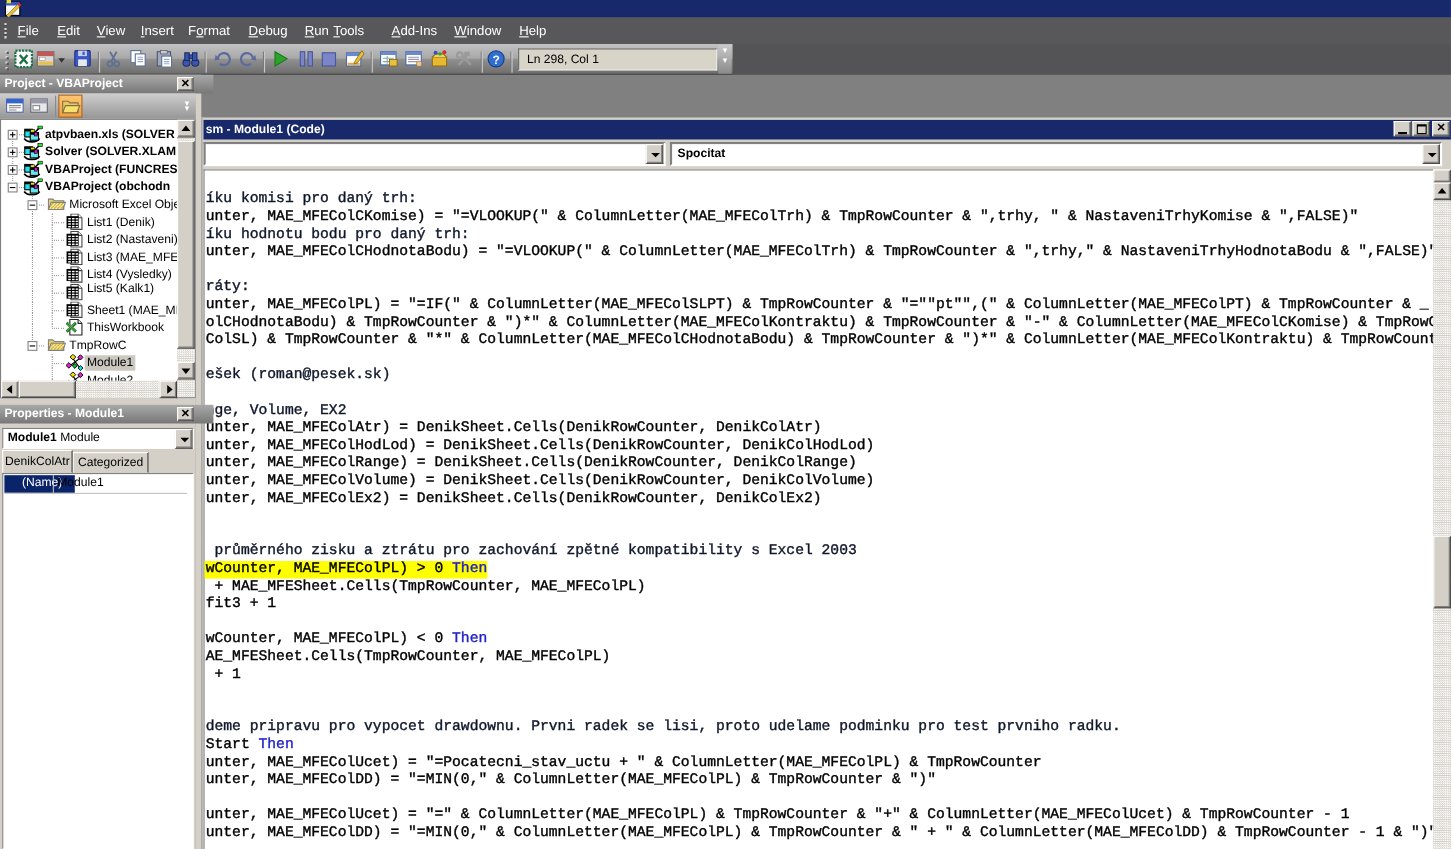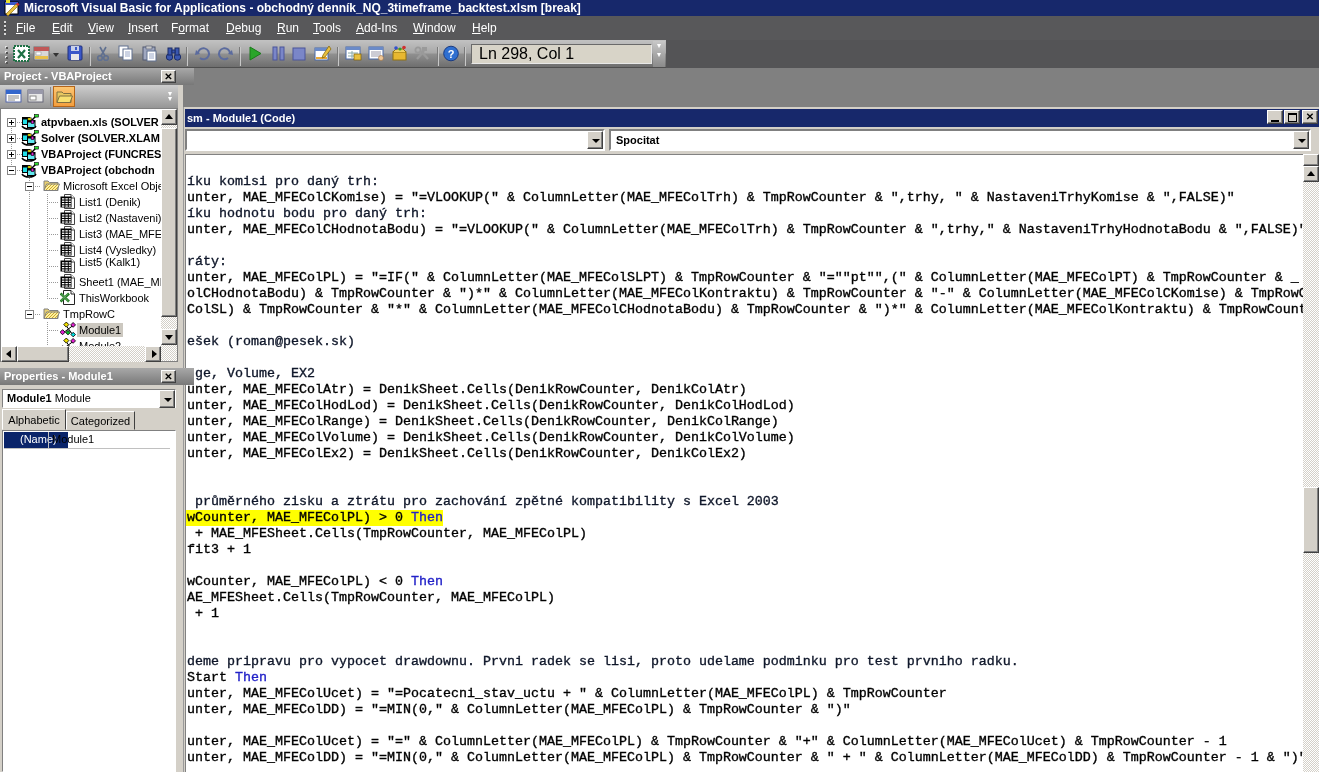--- a/index.html
+++ b/index.html
@@ -4,21 +4,21 @@
 html,body{width:1319px;height:772px;overflow:hidden;background:#808080;font-family:"Liberation Sans",sans-serif}
 .abs{position:absolute}
 
 #titlebar{position:absolute;left:0;top:0;width:1319px;height:16px;background:#17286b;color:#fff;font-weight:bold;font-size:12px;line-height:16px}
 #titlebar .txt{position:absolute;left:24px;top:0;white-space:nowrap}
 #menubar{position:absolute;left:0;top:16px;width:1319px;height:24px;background:#58585a;color:#fff;font-size:12px}
 #menubar .mi{position:absolute;top:4px;height:17px;line-height:16px}
 #menubar .mi u{text-decoration:underline}
 #tbrow{position:absolute;left:0;top:40px;width:1319px;height:28px;background:#545456}
 #toolbar{position:absolute;left:0;top:40px;width:666px;height:28px;background:linear-gradient(180deg,#c2c2c2 0%,#a8a8a8 48%,#909090 52%,#6e6e6e 100%);border-bottom:1px solid #4e4e4e}
-#lnbox{position:absolute;left:471px;top:44px;width:181px;height:20px;background:#d8d4c8;border:1px solid;border-color:#6a6a6a #e8e8e8 #e8e8e8 #6a6a6a;font-size:16px;line-height:18px;color:#000;padding-left:7px}
+#lnbox{position:absolute;left:471px;top:44px;width:181px;height:20px;background:#d8d4c8;border:1px solid;border-color:#6a6a6a #e8e8e8 #e8e8e8 #6a6a6a;font-size:11px;line-height:18px;color:#000;padding-left:7px}
 #tbchev{position:absolute;left:653px;top:41px;width:12px;height:26px;background:linear-gradient(180deg,#c8c8c8,#8a8a8a);color:#fff;font-size:8px;text-align:center}
 
 #dock{position:absolute;left:0;top:68px;width:178px;height:704px;background:#d4d0c8}
 .ptitle{position:absolute;left:0;width:194px;height:17px;background:linear-gradient(180deg,#a8a8a8,#787878);color:#fff;font-weight:bold;font-size:11px;line-height:17px;padding-left:4px}
 .xbtn{position:absolute;width:15px;height:13px;background:#d4d0c8;border:1px solid;border-color:#fff #404040 #404040 #fff;box-shadow:inset -1px -1px 0 #808080;color:#000;font-size:10px;line-height:11px;text-align:center;font-weight:bold}
 #ptb{position:absolute;left:0;top:85px;z-index:2;width:178px;height:23px;background:linear-gradient(180deg,#cecece,#969696)}
 #tree{position:absolute;left:0;top:108px;width:178px;height:254px;background:#fff;border:1px solid #808080;overflow:hidden}
 .titem{position:absolute;font-size:11px;line-height:14px;white-space:pre;color:#000}
 .titem.b{font-weight:bold}
 .titem.sel{background:#ccc8c0;padding:0 2px;margin-left:-2px}
@@ -52,32 +52,31 @@
 .yl{display:inline-block;background:#ffff00;height:16px;padding-left:2px;margin-left:-2px}
 </style></head><body>
 <div id="titlebar">
  <svg class="abs" style="left:4px;top:0" width="16" height="16" viewBox="0 0 16 16">
       <rect x="1" y="2" width="13" height="12" fill="#fff" stroke="#000"></rect>
       <rect x="1" y="2" width="13" height="3" fill="#3a57c8"></rect>
       <path d="M2 14 L12 4 l2 2 L4 16 z" fill="#e8c040" stroke="#806000" stroke-width=".6"></path>
       <path d="M12 4 l2 2 l1.5 -1.5 l-2 -2 z" fill="#d03030"></path>
       <rect x="2" y="0" width="4" height="3" fill="#e8e030"></rect>
     </svg>
- <span class="txt">Microsoft Visual Basic for Applications - obchodný denník_NQ_3timeframe_backtest.xlsm [break]</span>
 </div>
 <div id="menubar">
  <div class="abs" style="left:4px;top:5px;width:2px;height:14px;background-image:repeating-linear-gradient(180deg,#d8d8d8 0 2px,#444 2px 3px,transparent 3px 4px)"></div>
  <div class="mi" style="left:16px"><u>F</u>ile</div>
  <div class="mi" style="left:52px"><u>E</u>dit</div>
  <div class="mi" style="left:88px"><u>V</u>iew</div>
  <div class="mi" style="left:128px"><u>I</u>nsert</div>
  <div class="mi" style="left:171px">F<u>o</u>rmat</div>
  <div class="mi" style="left:226px"><u>D</u>ebug</div>
  <div class="mi" style="left:277px"><u>R</u>un</div>
- <div class="mi" style="left:313px"><u>T</u>ools</div>
+ <div class="mi" style="left:303px"><u>T</u>ools</div>
  <div class="mi" style="left:356px"><u>A</u>dd-Ins</div>
  <div class="mi" style="left:413px"><u>W</u>indow</div>
  <div class="mi" style="left:472px"><u>H</u>elp</div>
 </div>
 <div id="tbrow"></div>
 <div id="toolbar">
     <svg width="666" height="28" viewBox="0 0 666 28" style="position:absolute;left:0;top:0">
       <g fill="#e0e0e0">
         <rect x="5" y="6" width="2" height="2"></rect>
         <rect x="5" y="11" width="2" height="2"></rect>
@@ -530,21 +529,21 @@
    <div class="abs sbface" style="left:144px;top:0;width:16px;height:16px"></div>
    <div class="arr" style="left:151px;top:4px;border:4px solid transparent;border-left:5px solid #000;border-right:none"></div>
  </div>
 
 <div class="ptitle" style="top:368px;left:0;position:absolute;z-index:3">Properties - Module1</div>
 <div class="xbtn" style="left:161px;top:370px;z-index:4">✕</div>
 <div id="pcombo"><b>Module1</b> Module</div>
 <div class="cbtn" style="left:159px;top:390px;position:absolute;z-index:3">
     <i></i>
   </div>
-<div class="tab" style="left:2px;top:409px;width:64px;height:21px;z-index:3;line-height:20px">Alphabetic</div>
+<div class="tab" style="left:2px;top:409px;width:64px;height:21px;z-index:3;line-height:20px">DenikColAtr</div>
 <div class="tab" style="left:66px;top:411px;width:69px;height:19px;z-index:2;line-height:18px">Categorized</div>
 <div id="pgrid">
   <div class="abs" style="left:1px;top:1px;width:64px;height:16px;background:#0a246a;color:#fff;font-size:11px;line-height:15px;padding-left:16px">(Name)</div>
   <div class="abs" style="left:49px;top:2px;font-size:11px;color:#000">Module1</div>
   <div class="abs" style="left:45px;top:1px;width:1px;height:16px;background:#c0c0c0"></div>
   <div class="abs" style="left:1px;top:17px;width:166px;height:1px;background:#c0c0c0"></div>
 </div>
 
 <div id="cwin"></div>
 <div class="abs" style="left:183px;top:107px;width:1px;height:665px;background:#9a9a9a"></div>

